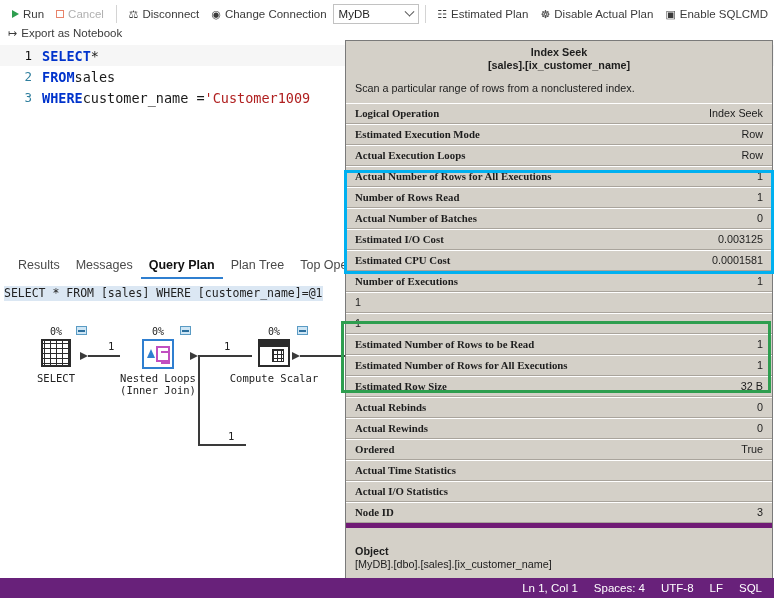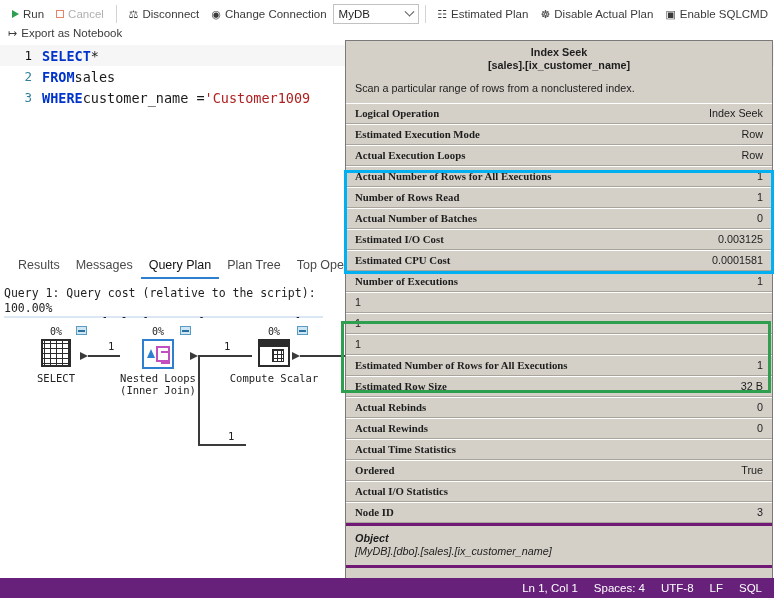--- a/index.html
+++ b/index.html
@@ -83,21 +83,21 @@
   
   .tabs {
     position: absolute; left: 0; top: 256px;
     width: 345px; height: 26px;
     display: flex; align-items: flex-start;
     font-size: 12.5px; color: #4a4a4a;
     padding-left: 10px;
   }
   .tab { padding: 2px 8px 5px 8px; white-space: nowrap; }
   .tab.sel {
-    color: #111; font-weight: normal;
+    color: #111; font-weight: bold;
     border-bottom: 2px solid #2f7fd0;
   }
 
   
   .plan-head {
     position: absolute; left: 4px; top: 286px;
     width: 340px;
     font-family: "DejaVu Sans Mono", monospace;
     font-size: 11.5px; color: #222;
     line-height: 15px;
@@ -213,25 +213,24 @@
   .prow {
     display: flex; justify-content: space-between;
     padding: 3px 9px 3px 9px;
     border-top: 1px solid #ffffff;
     border-bottom: 1px solid #a9a49c;
     line-height: 13px;
   }
   .prow .k { font-weight: bold; font-family: Liberation Serif, serif; }
   .prow .v { text-align: right; }
   .pblock {
-    padding: 6px 9px 7px 9px;
-    border-top: 3px solid #701a75;
+    padding: 17px 9px 7px 9px;
+    border-top: 5px solid #701a75;
     border-bottom: 1px solid #a9a49c;
     line-height: 13px;
-    font-style: italic;
   }
   .pblock .k { font-weight: bold; }
   .pblock .v { word-break: break-word; }
 
   .hl-box { position: absolute; pointer-events: none; }
   .hl-cyan  { border: 3px solid #00b0f0; }
   .hl-green { border: 3px solid #2e9e4f; }
 
   
   .status {
@@ -311,21 +310,20 @@
 
   <div class="tabs">
     <div class="tab">Results</div>
     <div class="tab">Messages</div>
     <div class="tab sel">Query Plan</div>
     <div class="tab">Plan Tree</div>
     <div class="tab">Top Operations</div>
   </div>
 
   <div class="plan-head">
-    <div>Query 1: Query cost (relative to the script): 100.00%</div>
     <div class="ln2">SELECT * FROM [sales] WHERE [customer_name]=@1</div>
   </div>
 
   <div class="diagram">
 
     <div class="node" style="left:8px; top:8px;">
       <div class="pct">0%</div>
       <div class="nodeicon">
         <div class="ic-select">
             <div class="grid"></div>
@@ -420,45 +418,46 @@
         <span class="k">Number of Executions</span>
         <span class="v">1</span>
       </div>
     <div class="prow">
         <span class="v">1</span>
       </div>
     <div class="prow">
         <span class="v">1</span>
       </div>
     <div class="prow">
+        <span class="k">Estimated Number of Rows to be Read</span>
         <span class="v">1</span>
       </div>
     <div class="prow">
         <span class="k">Estimated Number of Rows for All Executions</span>
         <span class="v">1</span>
       </div>
     <div class="prow">
         <span class="k">Estimated Row Size</span>
         <span class="v">32 B</span>
       </div>
     <div class="prow">
         <span class="k">Actual Rebinds</span>
         <span class="v">0</span>
       </div>
     <div class="prow">
         <span class="k">Actual Rewinds</span>
         <span class="v">0</span>
       </div>
     <div class="prow">
+        <span class="k">Ordered</span>
+        <span class="v">True</span>
+      </div>
+    <div class="prow">
         <span class="k">Actual Time Statistics</span>
         <span class="v"></span>
-      </div>
-    <div class="prow">
-        <span class="k">Ordered</span>
-        <span class="v">True</span>
       </div>
     <div class="prow">
         <span class="k">Actual I/O Statistics</span>
         <span class="v"></span>
       </div>
     <div class="prow">
         <span class="k">Node ID</span>
         <span class="v">3</span>
       </div>
 

